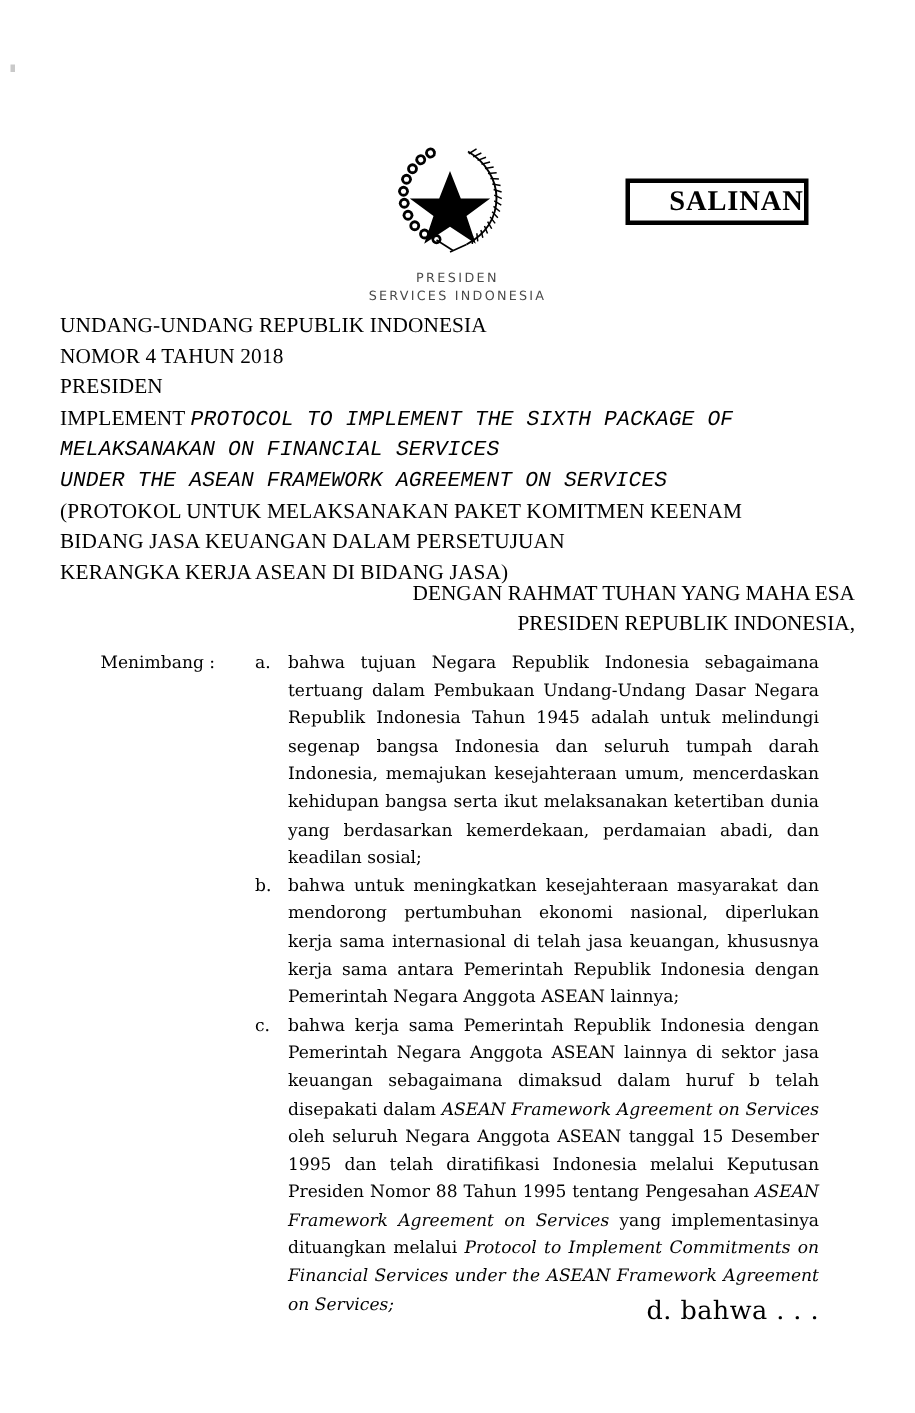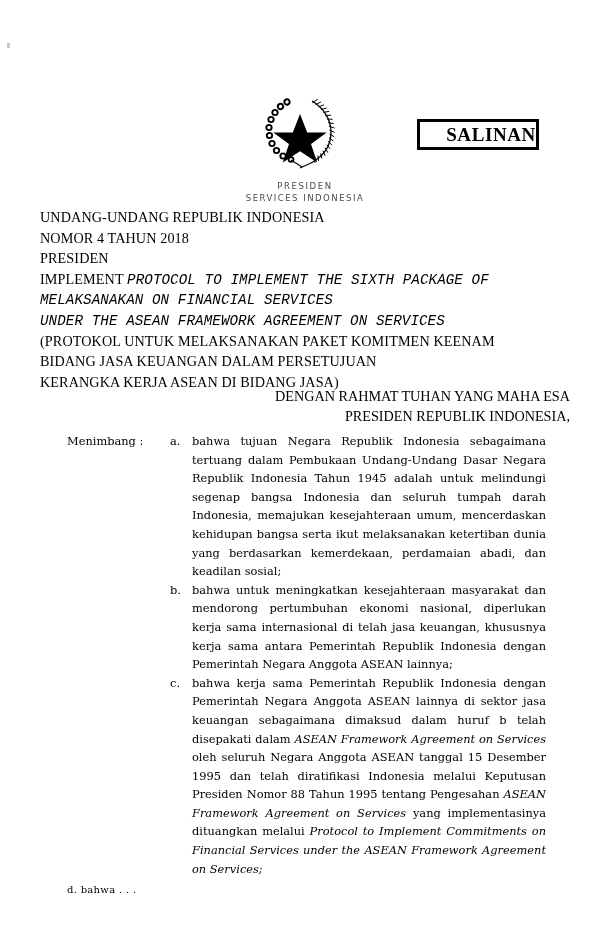--- a/index.html
+++ b/index.html
@@ -132,25 +132,25 @@
     text-align: justify;
     text-justify: inter-word;
     hyphens: none;
   }
   .text-cell i { font-style: italic; }
 
   
   .catchword {
     position: absolute;
     left: 67px;
-    top: 884px;
+    top: 864px;
     width: 479px;
-    text-align: left;
+    text-align: right;
     font-family: "DejaVu Serif", "Liberation Serif", serif;
-    font-size: 10px;
+    font-size: 17px;
     letter-spacing: 0.3px;
   }
 </style>
 </head>
 <body>
 
 <div class="page">
 
   <div class="scan-mark"></div>
 

